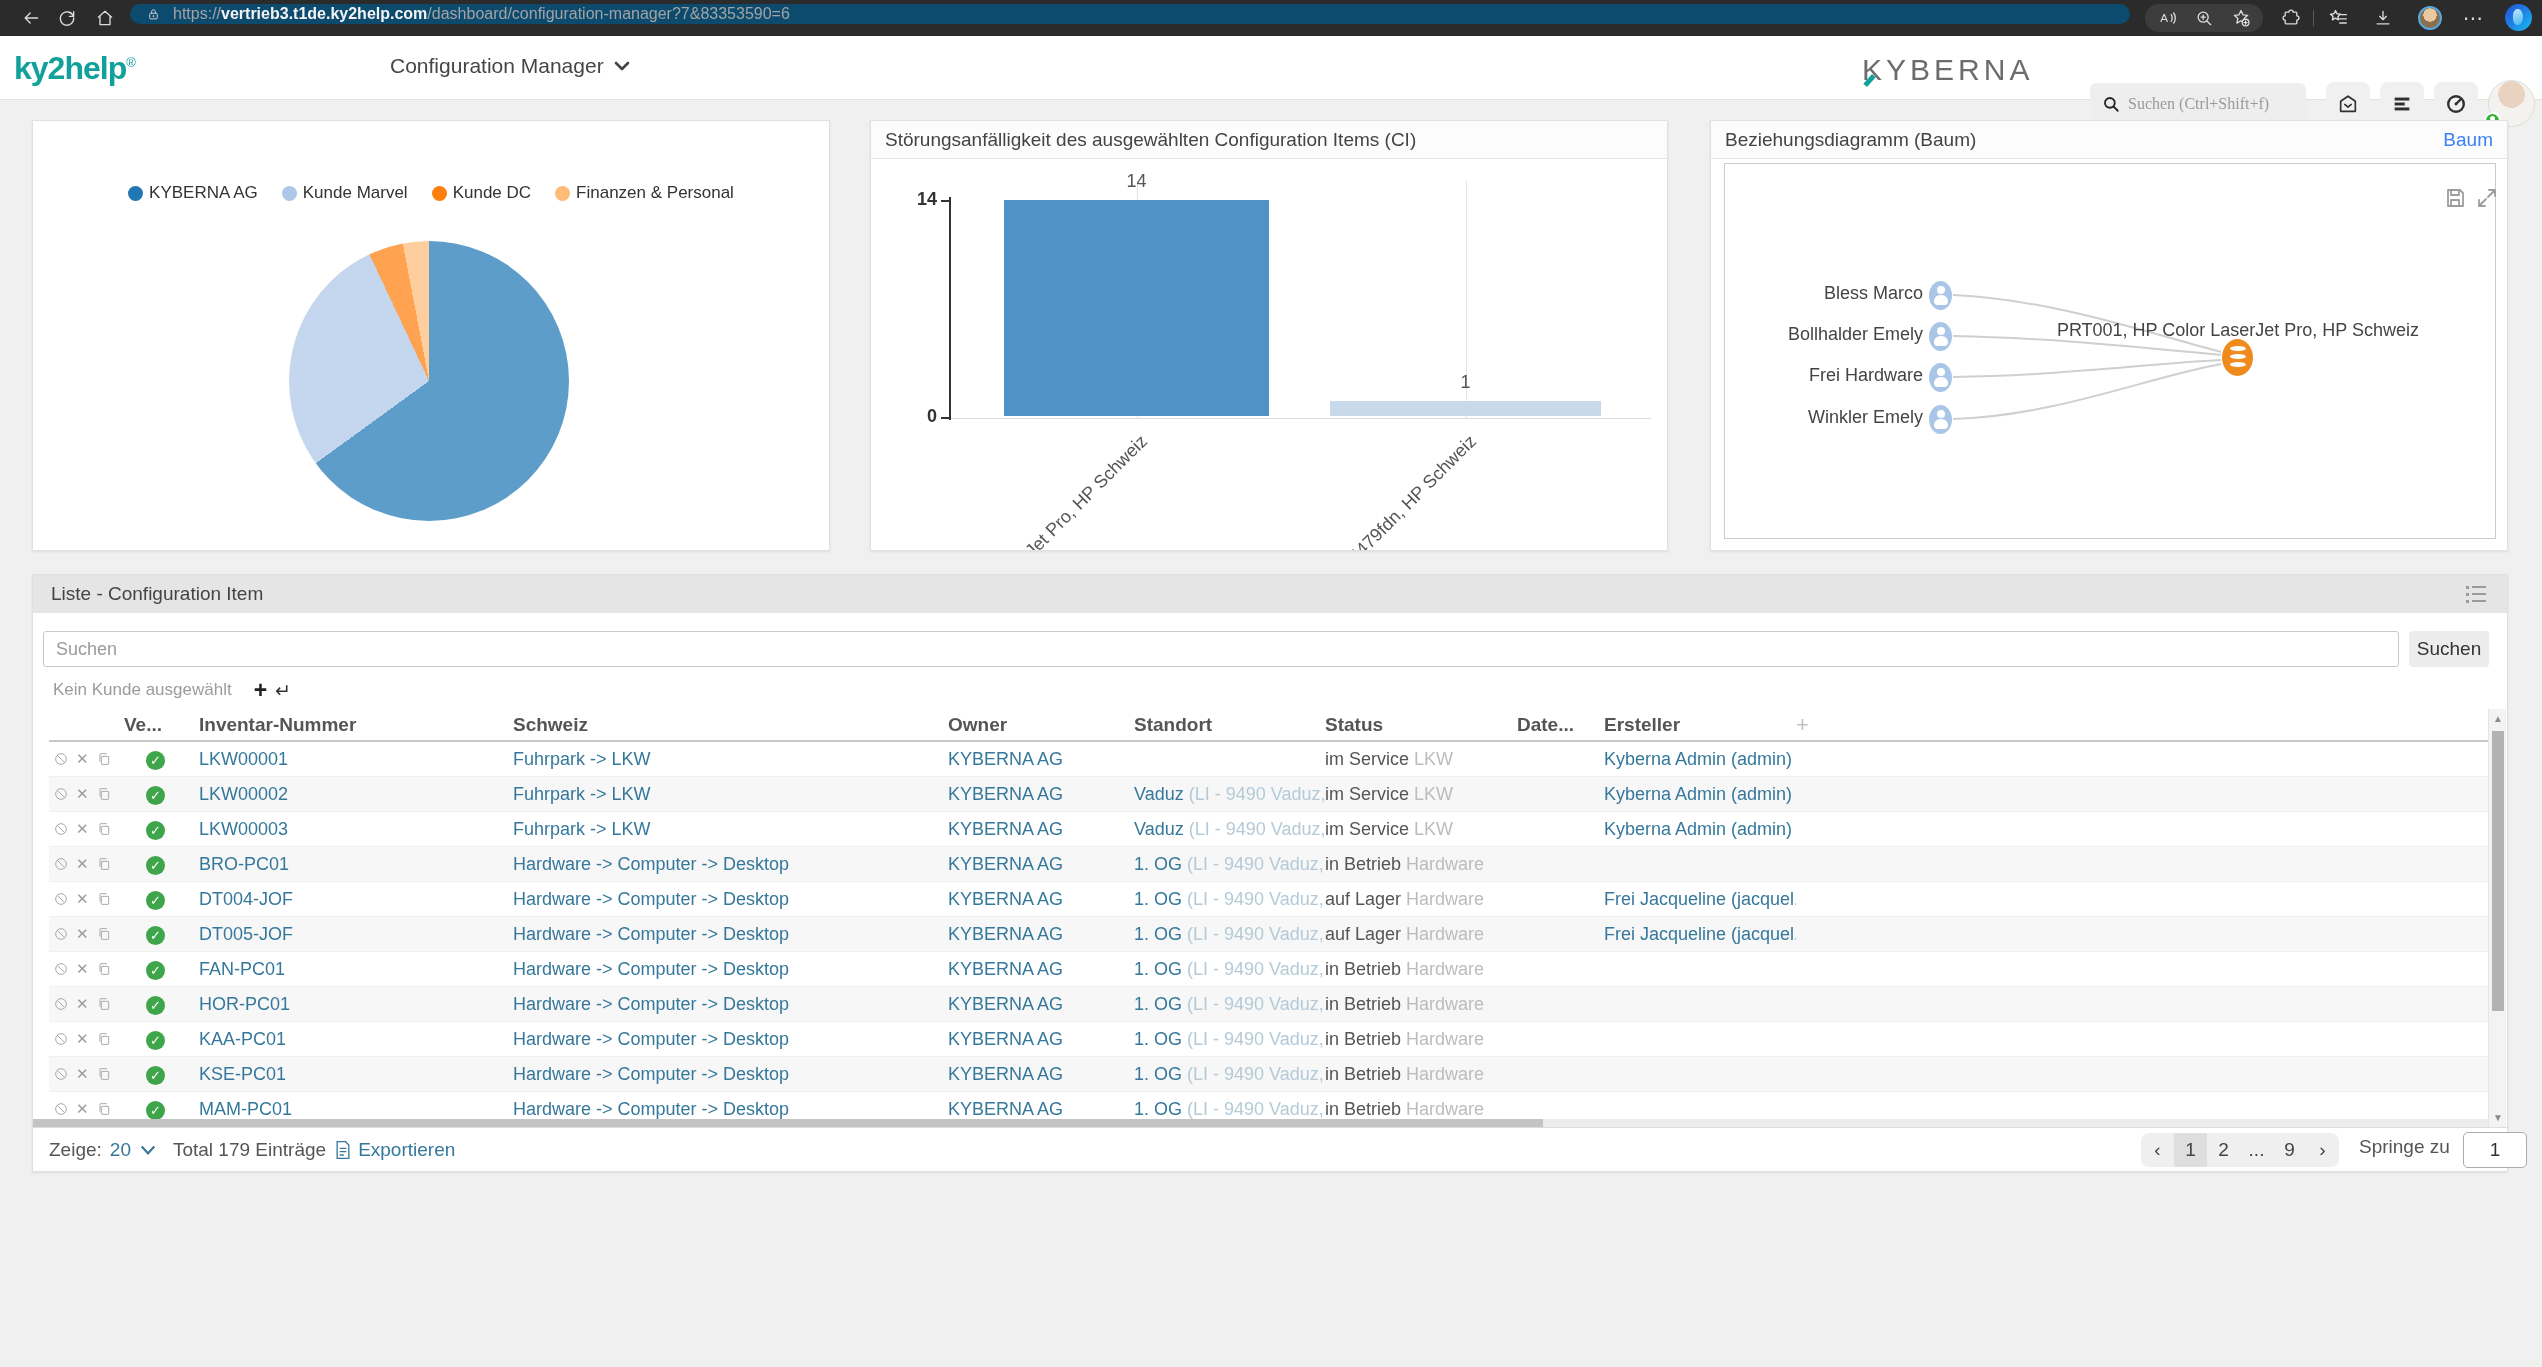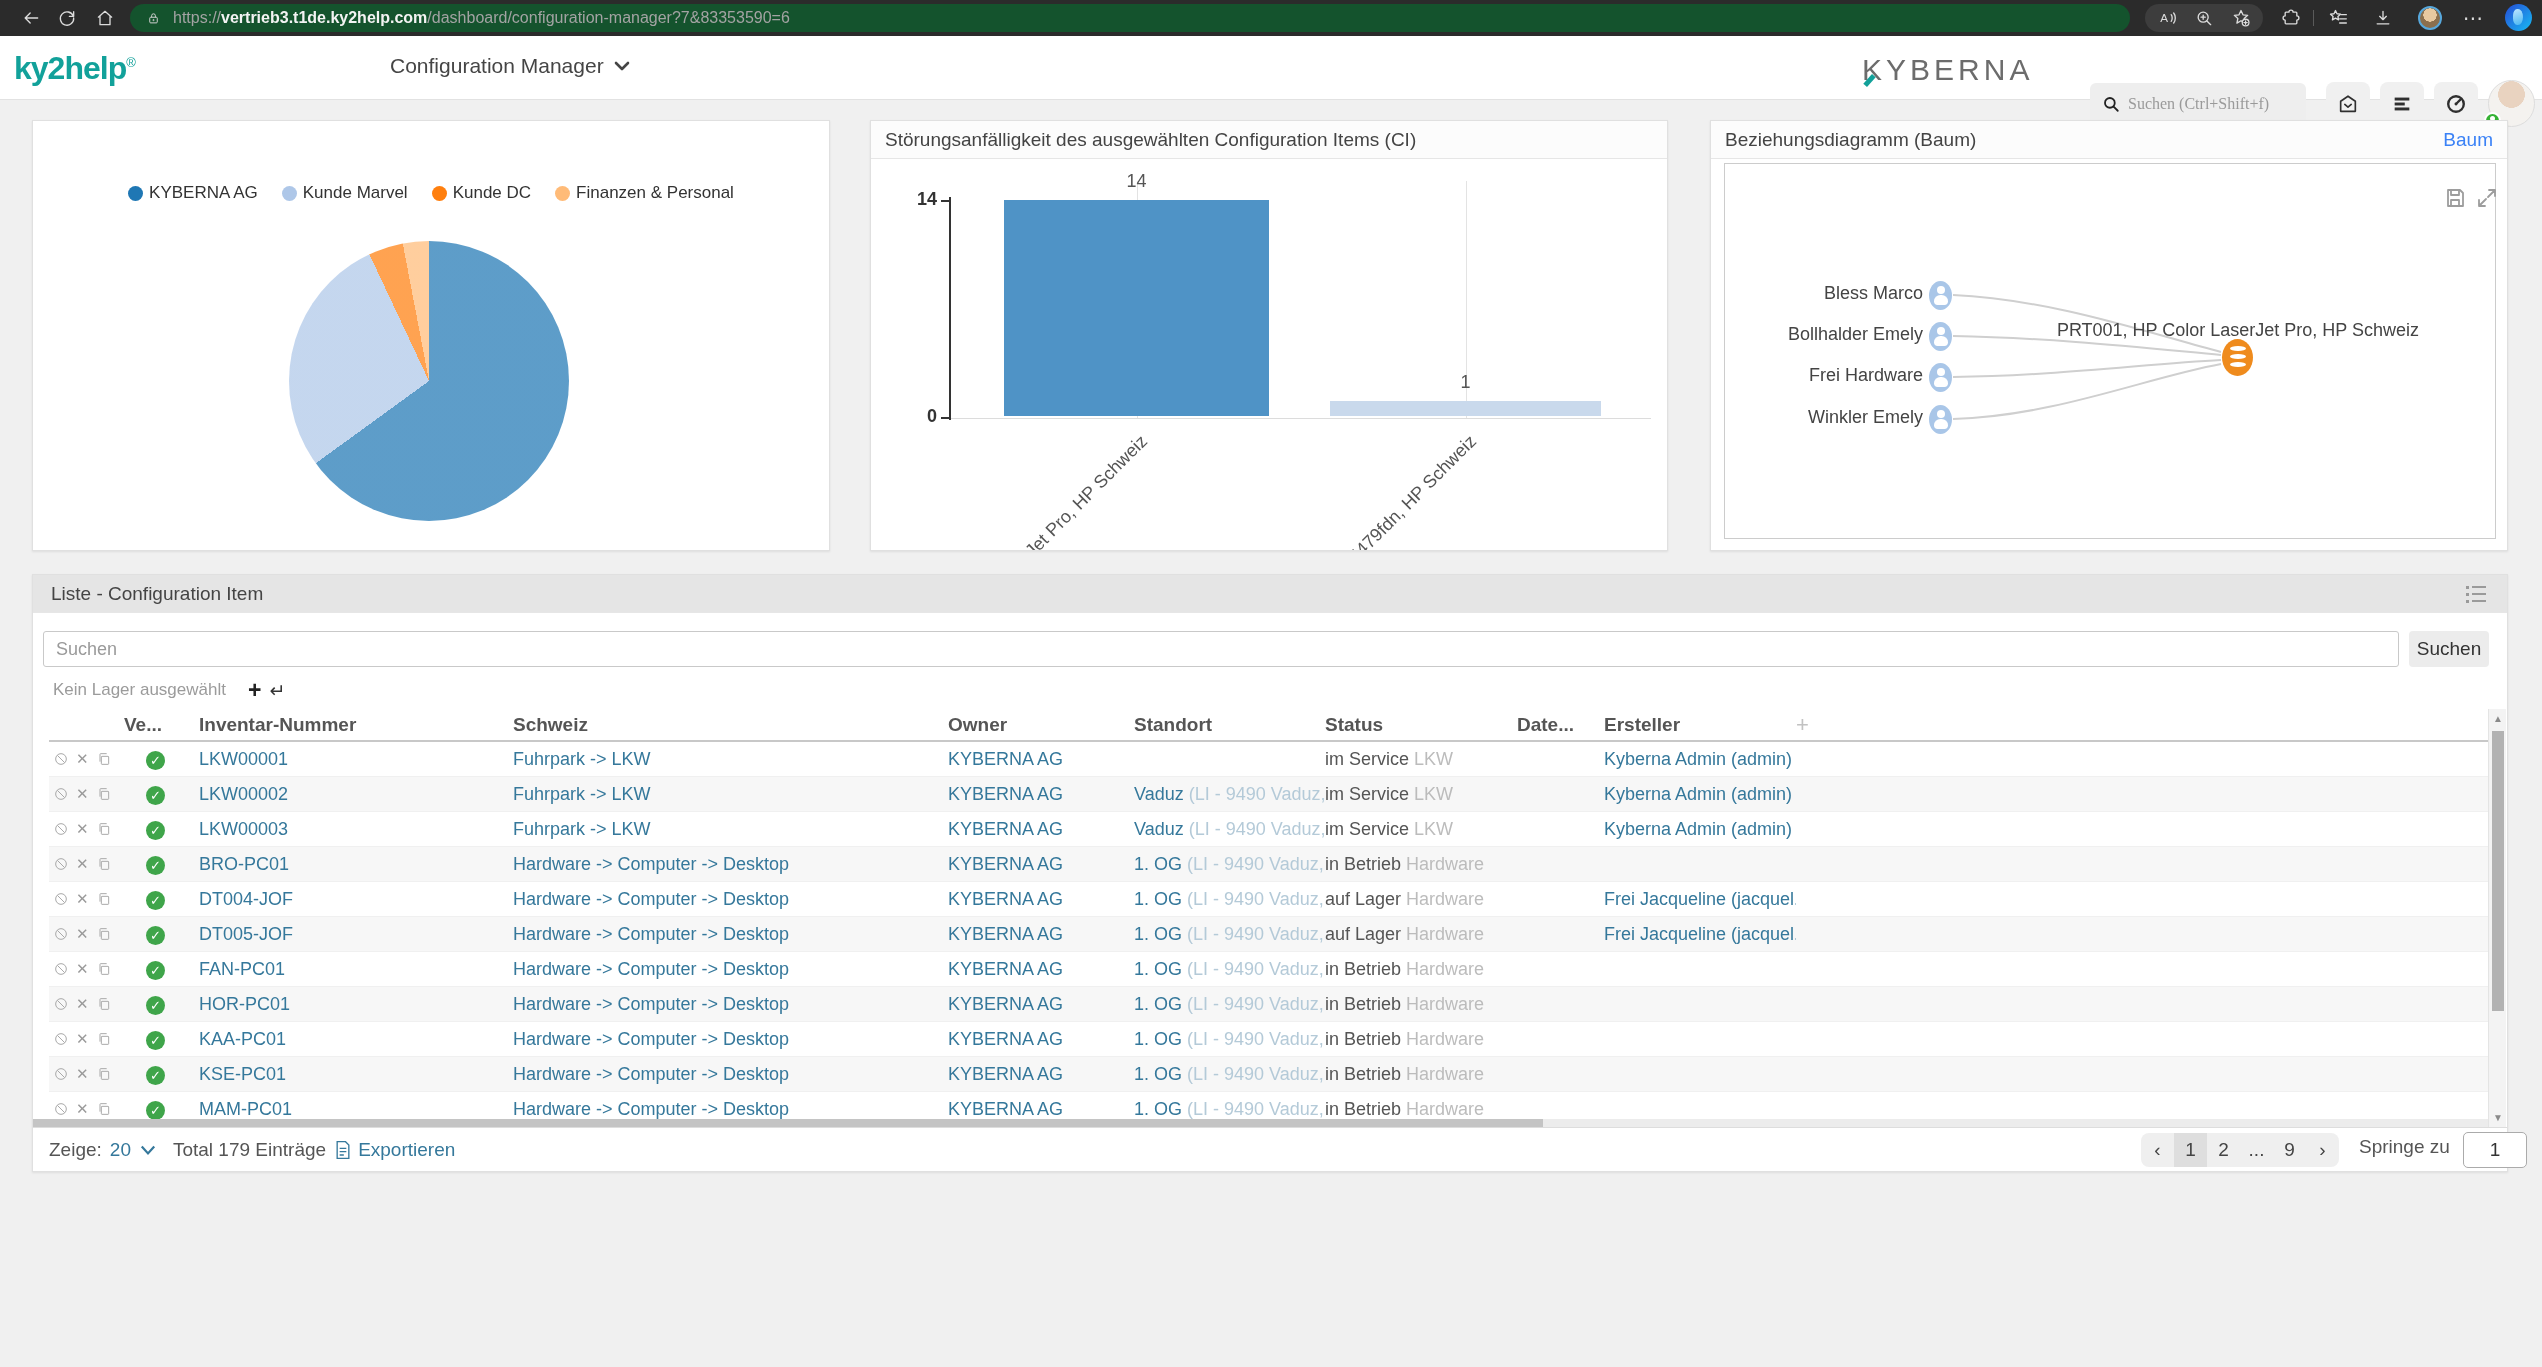--- a/index.html
+++ b/index.html
@@ -4,21 +4,21 @@
 <style>
   * { margin:0; padding:0; box-sizing:border-box; }
   html,body { background:#d8d8d8; }
   body { font-family:"Liberation Sans","DejaVu Sans",sans-serif; }
   #screen { position:relative; width:2542px; height:1367px; background:#f0f0f0; overflow:hidden; }
 
   
   .browser-bar { position:absolute; left:0; top:0; width:2542px; height:36px; background:#2b2b2b; }
   .bicon { position:absolute; top:7px; width:22px; height:22px; color:#dcdcdc; display:flex; align-items:center; justify-content:center; }
   .bicon svg { width:20px; height:20px; stroke:#dcdcdc; fill:none; stroke-width:1.6; stroke-linecap:round; stroke-linejoin:round; }
-  .url-pill { position:absolute; left:130px; top:4px; width:2000px; height:28px; background:#14532d; border-radius:14px; display:flex; align-items:center; padding-left:16px; }
+  .url-pill { position:absolute; left:130px; top:4px; width:2000px; height:20px; background:#0c4a6e; border-radius:14px; display:flex; align-items:center; padding-left:16px; }
   .url-pill svg { width:15px; height:15px; stroke:#cfcfcf; fill:none; stroke-width:1.6; }
   .url-text { margin-left:12px; font-size:16px; color:#a3a3a3; white-space:nowrap; }
   .url-text .host { color:#f3f3f3; font-weight:700; }
   .tool-pill { position:absolute; left:2145px; top:4px; width:118px; height:28px; background:#3d3d3d; border-radius:14px; }
   .avatar-b { position:absolute; left:2418px; top:6px; width:24px; height:24px; border-radius:50%; border:2px solid #57a8dd; background:radial-gradient(circle at 50% 35%, #e8c9a0 0 40%, #8b6f4e 41% 100%); }
   .copilot { position:absolute; left:2505px; top:4px; width:27px; height:27px; border-radius:50%; background:linear-gradient(135deg,#2457d8 10%, #19b0f0 90%); }
   .copilot:after { content:""; position:absolute; left:8px; top:5px; width:10px; height:16px; border-radius:45% 55% 55% 45%; background:linear-gradient(160deg,#bfe6ff, #49b7f2); }
   .vdiv { position:absolute; left:2313px; top:10px; width:1px; height:16px; background:#5a5a5a; }
 
   
@@ -321,21 +321,21 @@
           <g fill="#9a9a9a">
             <rect x="1" y="2" width="3" height="3"></rect>
             <rect x="1" y="9" width="3" height="3"></rect>
             <rect x="1" y="16" width="3" height="3"></rect>
           </g>
         </svg>
     </div>
     <input type="text" class="lsearch" placeholder="Suchen" style="">
     <button class="lsearch-btn">Suchen</button>
     <div class="filter-row">
-      <span class="filter-text">Kein Lager ausgewählt</span>
+      <span class="filter-text">Kein Kunde ausgewählt</span>
       <span class="plus-ic">+</span>
       <span class="enter-ic">↵</span>
     </div>
 
     <div class="thead tgrid">
       <div class="c"></div>
       <div class="c">Ve...</div>
       <div class="c">Inventar-Nummer</div>
       <div class="c">Schweiz</div>
       <div class="c">Owner</div>

